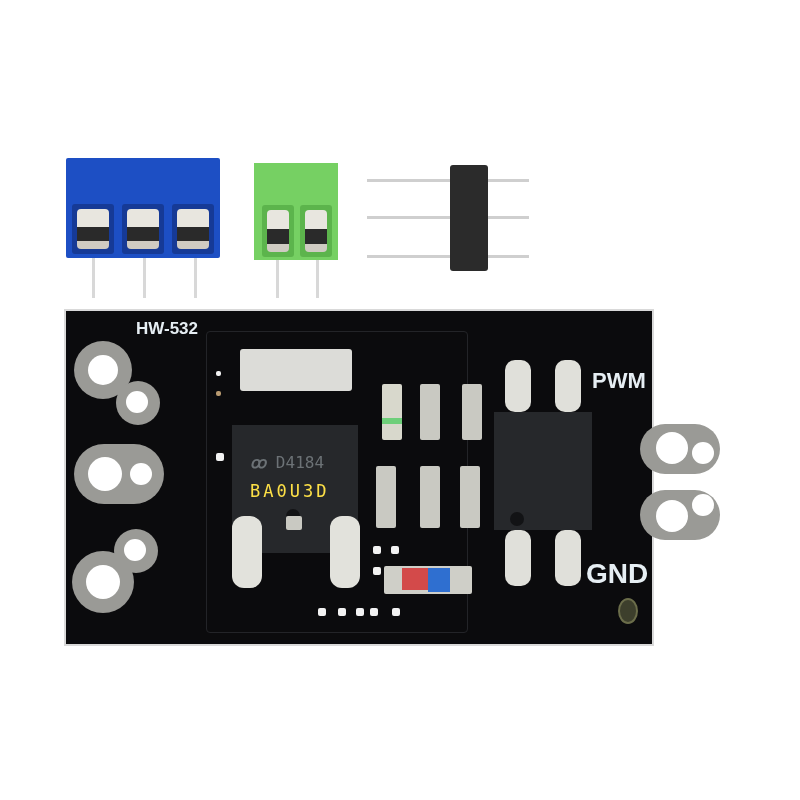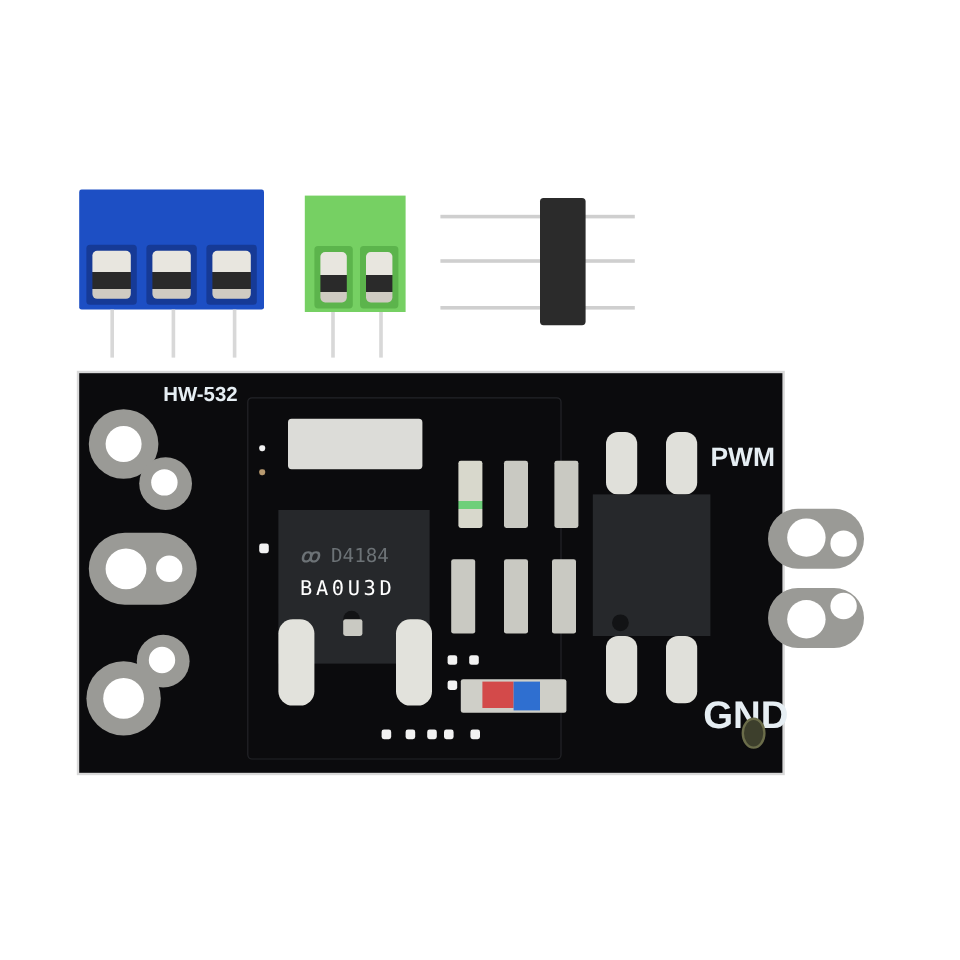--- a/index.html
+++ b/index.html
@@ -86,21 +86,21 @@
   <div class="abs dot" style="left:150px;top:80px;width:5px;height:5px;background:#b89a70"></div>
   <div class="abs dot" style="left:150px;top:142px;width:8px;height:8px"></div>
 </div>
 
 <div class="abs tab"></div>
 <div class="abs mosfet">
   <div class="abs" style="left:18px;top:26px;font-size:16px;color:#6c7276;font-family:'DejaVu Sans Mono',monospace">
     <span style="font-style:italic;font-weight:bold">ꝏ</span>
     <span>D4184</span>
   </div>
-  <div class="abs" style="left:18px;top:56px;font-size:17px;letter-spacing:3px;color:#ffffff;font-family:'DejaVu Sans Mono',monospace">BA0U3D</div>
+  <div class="abs" style="left:18px;top:56px;font-size:17px;letter-spacing:3px;color:#fde047;font-family:'DejaVu Sans Mono',monospace">BA0U3D</div>
   <div class="abs" style="left:54px;top:84px;width:14px;height:14px;border-radius:50%;background:#121315"></div>
 </div>
 <div class="abs pad" style="left:232px;top:516px;width:30px;height:72px;border-radius:12px"></div>
 <div class="abs smd" style="left:286px;top:516px;width:16px;height:14px"></div>
 <div class="abs pad" style="left:330px;top:516px;width:30px;height:72px;border-radius:12px"></div>
 
 <div class="abs smd" style="left:382px;top:384px;width:20px;height:56px;background:linear-gradient(#d8d8cc 0 60%,#6ecf7a 60% 72%,#d8d8cc 72%)"></div>
 <div class="abs smd" style="left:420px;top:384px;width:20px;height:56px"></div>
 <div class="abs smd" style="left:462px;top:384px;width:20px;height:56px"></div>
 <div class="abs smd" style="left:376px;top:466px;width:20px;height:62px"></div>
@@ -123,21 +123,21 @@
 
 <div class="abs leg" style="left:505px;top:360px;width:26px;height:52px"></div>
 <div class="abs leg" style="left:555px;top:360px;width:26px;height:52px"></div>
 <div class="abs leg" style="left:505px;top:530px;width:26px;height:56px"></div>
 <div class="abs leg" style="left:555px;top:530px;width:26px;height:56px"></div>
 <div class="abs ic">
   <div class="abs" style="left:16px;top:100px;width:14px;height:14px;border-radius:50%;background:#121315"></div>
 </div>
 
 <div class="abs silk" style="left:592px;top:368px;font-size:22px">PWM</div>
-<div class="abs silk" style="left:586px;top:578px;font-size:32px">GND</div>
+<div class="abs silk" style="left:586px;top:558px;font-size:28px">GND</div>
 
 <div class="abs hole" style="left:672px;top:334px;width:40px;height:40px"></div>
 <div class="abs hole" style="left:672px;top:584px;width:40px;height:40px"></div>
 
 <div class="abs ring" style="left:640px;top:424px;width:80px;height:50px;border-radius:25px"></div>
 <div class="abs hole" style="left:656px;top:432px;width:32px;height:32px"></div>
 <div class="abs hole" style="left:692px;top:442px;width:22px;height:22px"></div>
 
 <div class="abs ring" style="left:640px;top:490px;width:80px;height:50px;border-radius:25px"></div>
 <div class="abs hole" style="left:656px;top:500px;width:32px;height:32px"></div>

